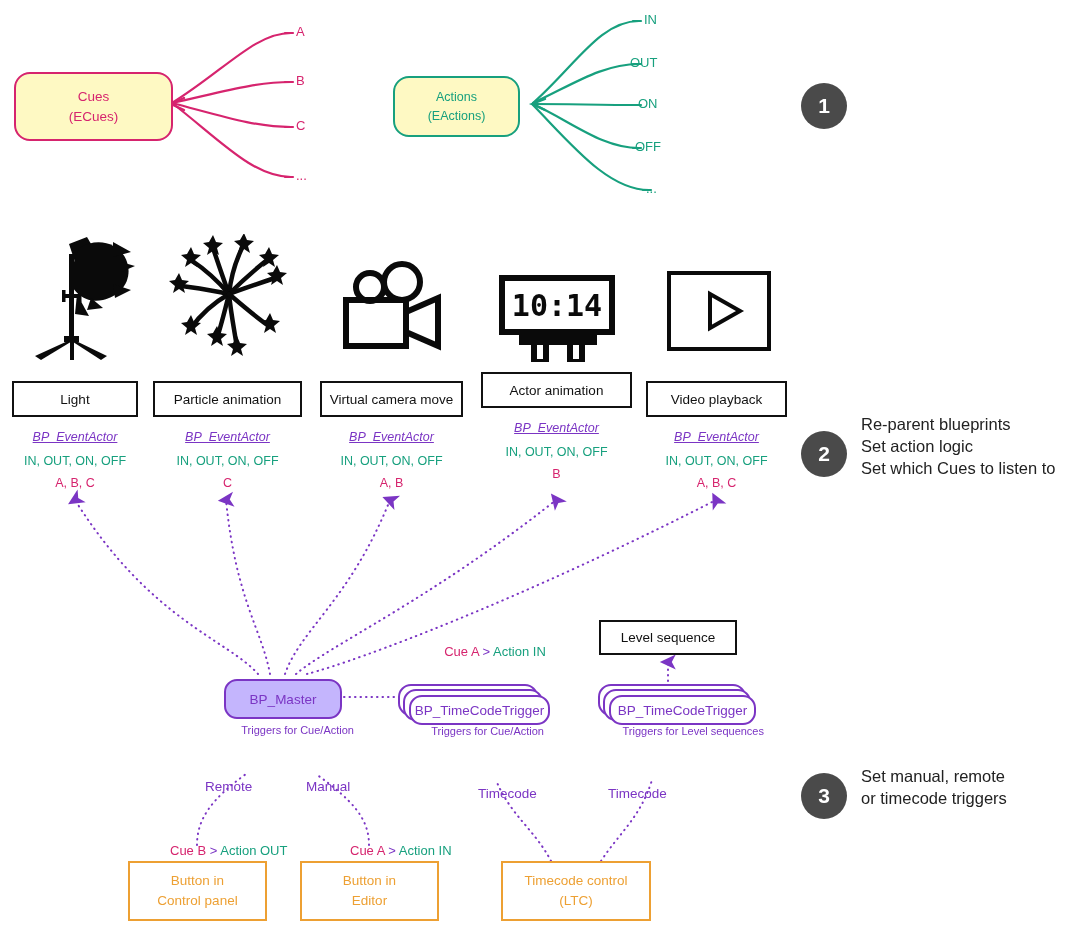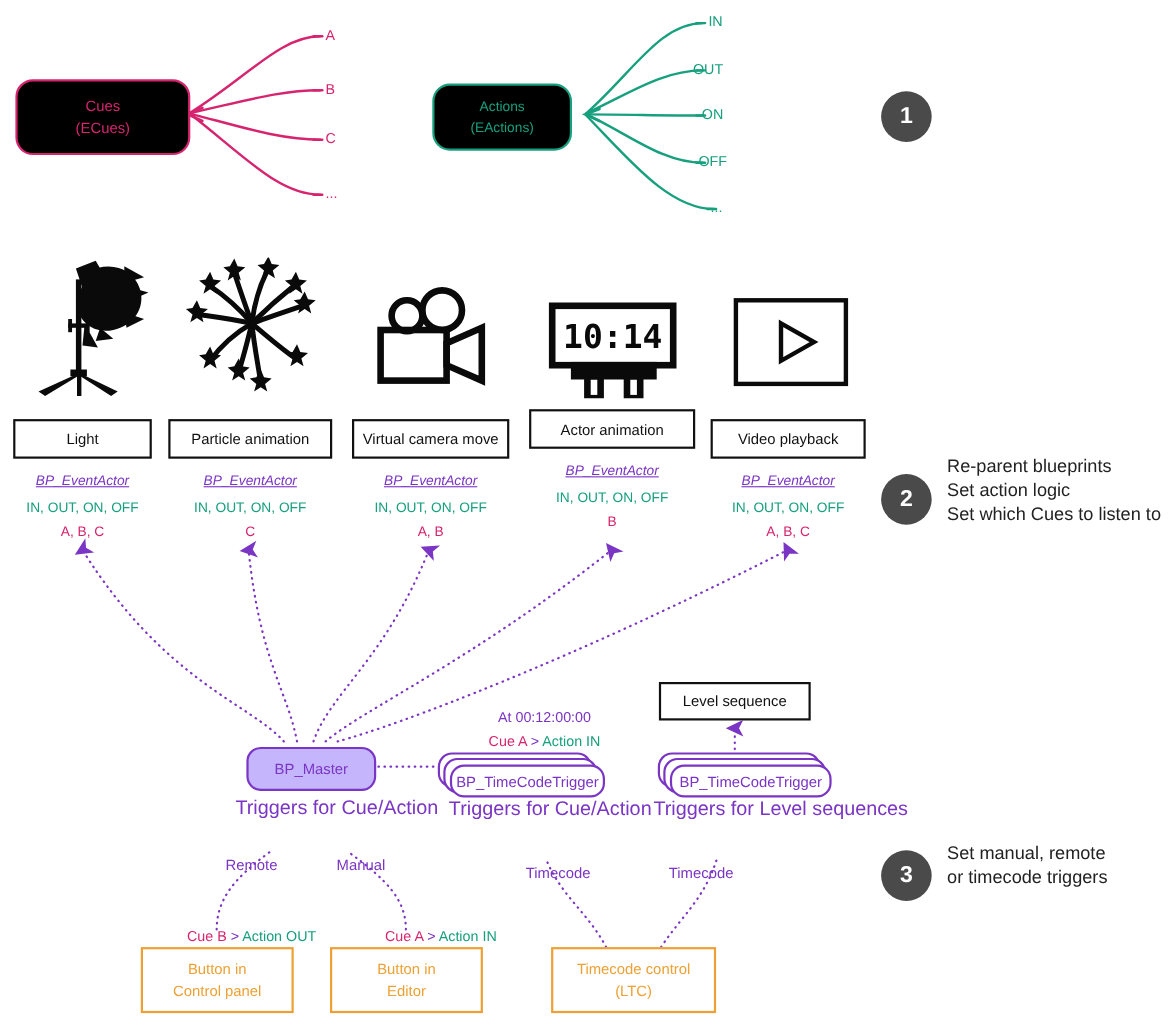--- a/index.html
+++ b/index.html
@@ -9,21 +9,21 @@
     color:#222;
   }
   .stage{position:absolute;left:0;top:0;width:1066px;height:937px;}
   svg.lines{position:absolute;left:0;top:0;width:1066px;height:937px;pointer-events:none;}
 
   
   .pill{
     position:absolute;display:flex;flex-direction:column;
     align-items:center;justify-content:center;
     border-radius:16px;border:2px solid;
-    background:#000000;line-height:1.45;font-size:13.5px;
+    background:#fef9c3;line-height:1.45;font-size:13.5px;
   }
   .pill.cues{border-color:#d6246e;color:#d6246e;left:14px;top:72px;width:155px;height:65px;}
   .pill.actions{border-color:#17a07e;color:#17a07e;left:393px;top:76px;width:123px;height:57px;font-size:12.5px;}
 
   
   .branch-label{position:absolute;font-size:13px;white-space:nowrap;}
   .branch-label.pinkL{color:#d6246e;}
   .branch-label.greenL{color:#17a07e;}
 
   
@@ -50,21 +50,21 @@
   .bp-parent{font-style:italic;font-size:12.5px;color:#7b35c4;text-decoration:underline;}
   .bp-actions{font-size:12.5px;color:#17a07e;margin-top:5px;}
   .bp-cues{font-size:12.5px;color:#d6246e;margin-top:3px;}
 
   
   .pnode{
     position:absolute;border:2px solid #7b35c4;border-radius:13px;background:#c4b5fd;
     color:#7b35c4;font-size:13.5px;display:flex;align-items:center;justify-content:center;
     box-sizing:border-box;
   }
-  .pcaption{position:absolute;color:#7b35c4;font-size:18px;text-align:right;white-space:nowrap;}
+  .pcaption{position:absolute;color:#7b35c4;font-size:11px;text-align:right;white-space:nowrap;}
 
   
   .stack{position:absolute;}
   .stack .sheet{
     position:absolute;border:2px solid #7b35c4;border-radius:13px;background:#fff;box-sizing:border-box;
   }
   .stack .front{
     position:absolute;border:2px solid #7b35c4;border-radius:13px;background:#fff;box-sizing:border-box;
     display:flex;align-items:center;justify-content:center;color:#7b35c4;font-size:13.5px;white-space:nowrap;
   }
@@ -340,21 +340,20 @@
       <div class="bp-parent">BP_EventActor</div>
       <div class="bp-actions">IN, OUT, ON, OFF</div>
       <div class="bp-cues">A, B, C</div>
     </div>
   </div>
 
   <div class="pnode" style="left:224px;top:679px;width:118px;height:40px;">BP_Master</div>
   <div class="pcaption" style="left:214px;top:724px;width:140px;">Triggers for Cue/Action</div>
 
   <div class="tcnote" style="left:400px;top:641px;width:190px;">
-    <div class="t1">At 00:12:00:00</div>
     <div>
       <span class="cue">Cue A</span>
       <span class="arrow">&gt;</span>
       <span class="act">Action IN</span>
     </div>
   </div>
 
   <div class="stack" style="left:398px;top:684px;width:152px;height:42px;">
     <div class="sheet" style="left:0;top:0;width:140px;height:32px;"></div>
     <div class="sheet" style="left:5px;top:5px;width:140px;height:32px;"></div>

